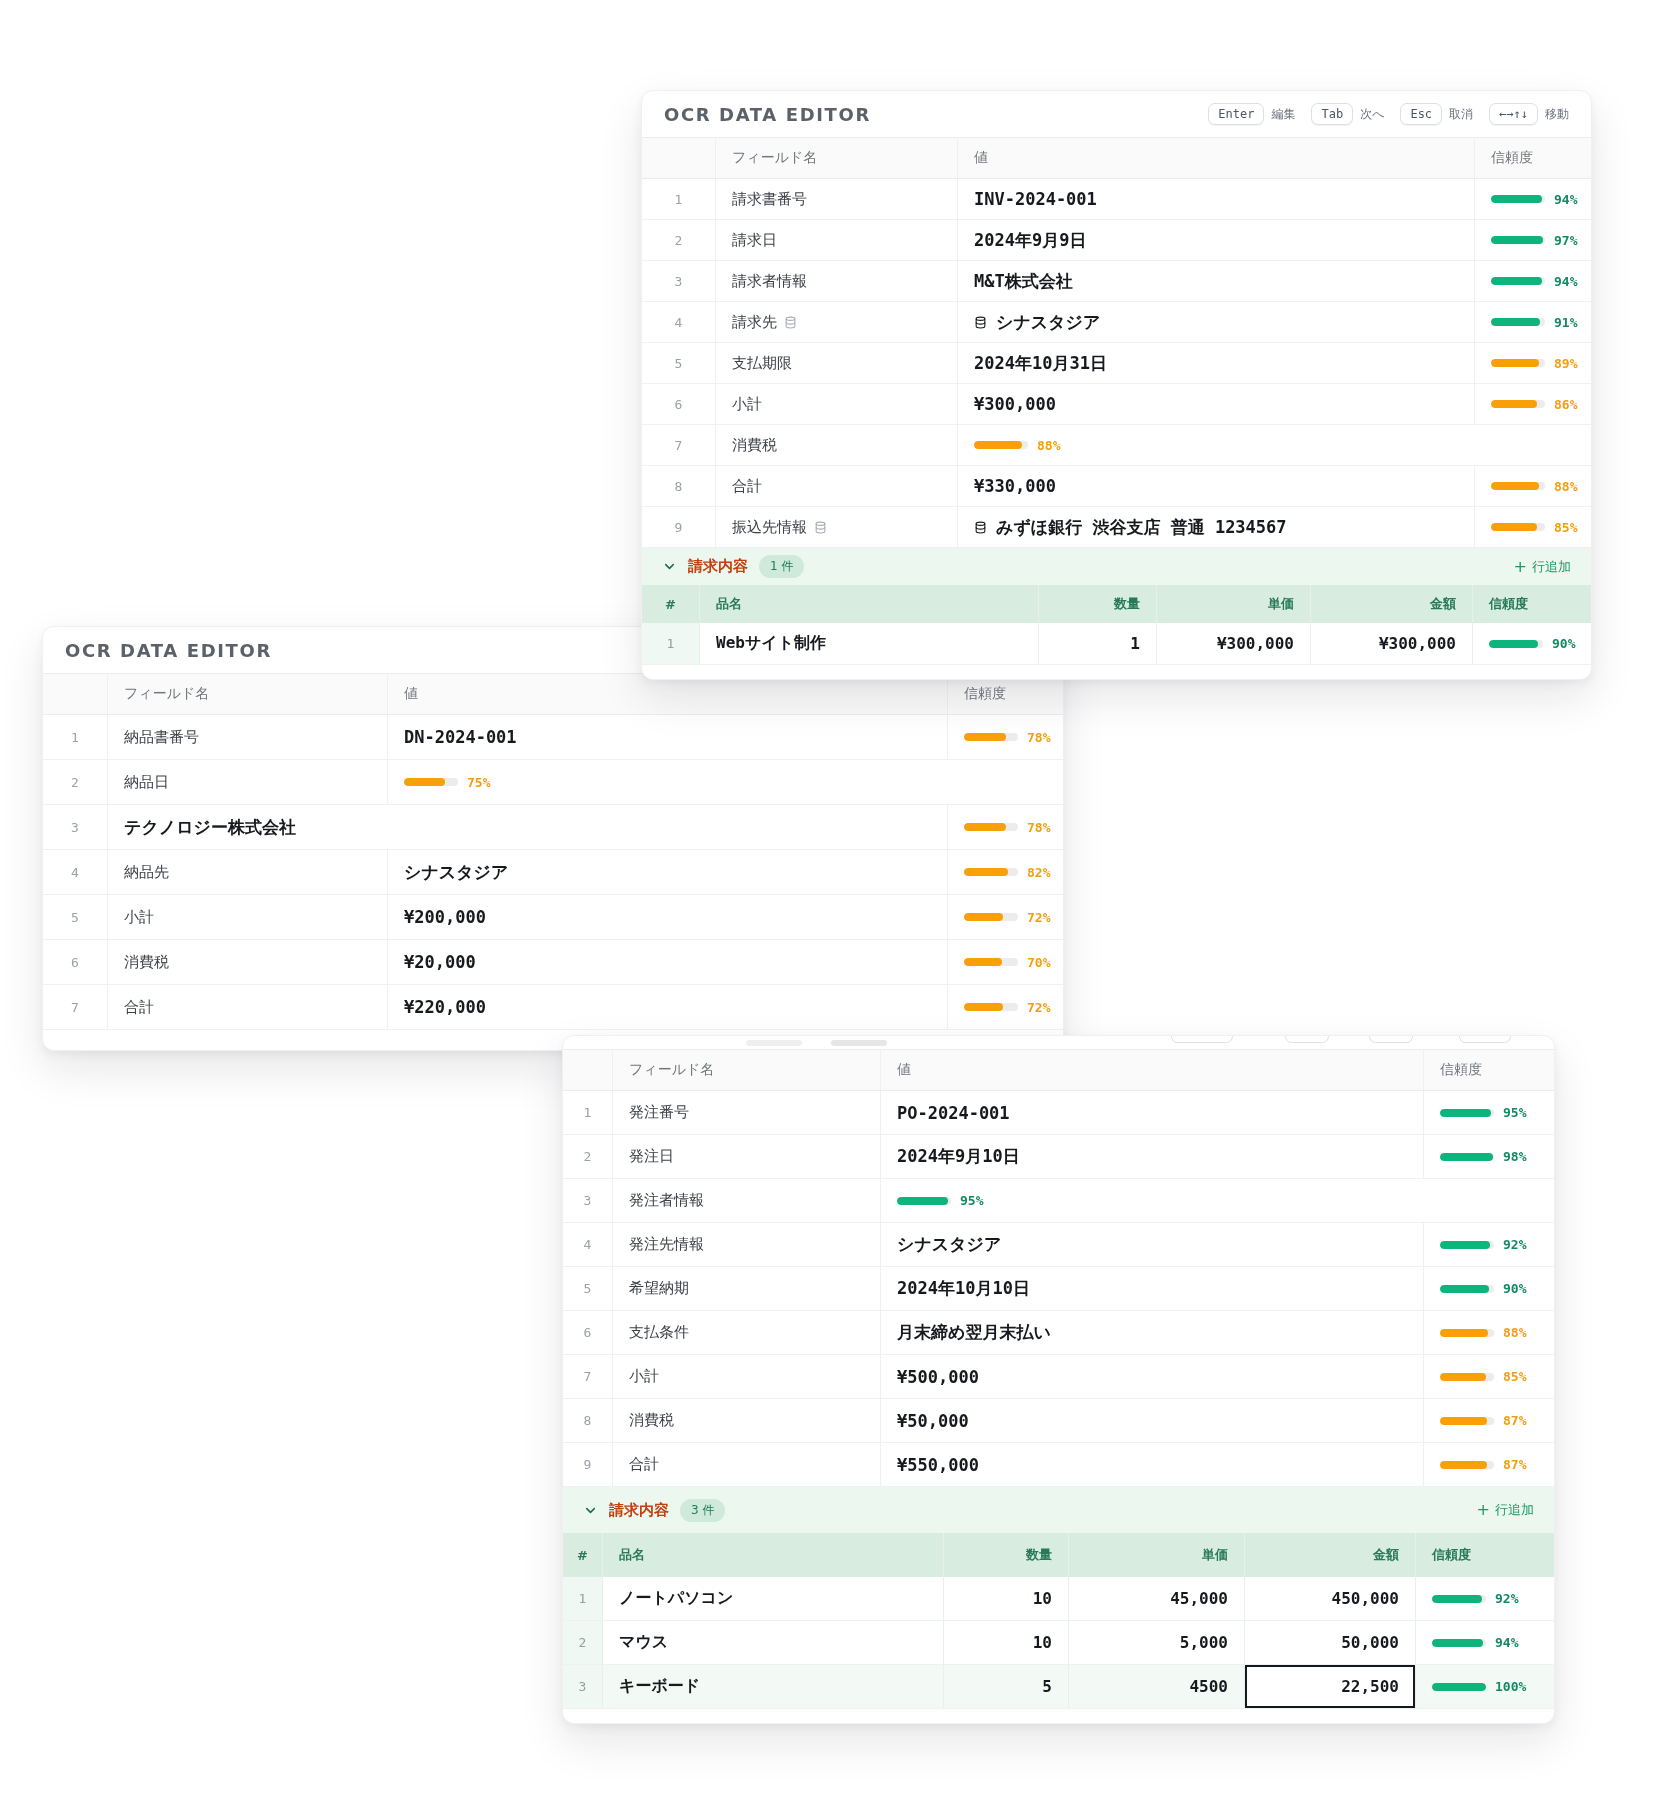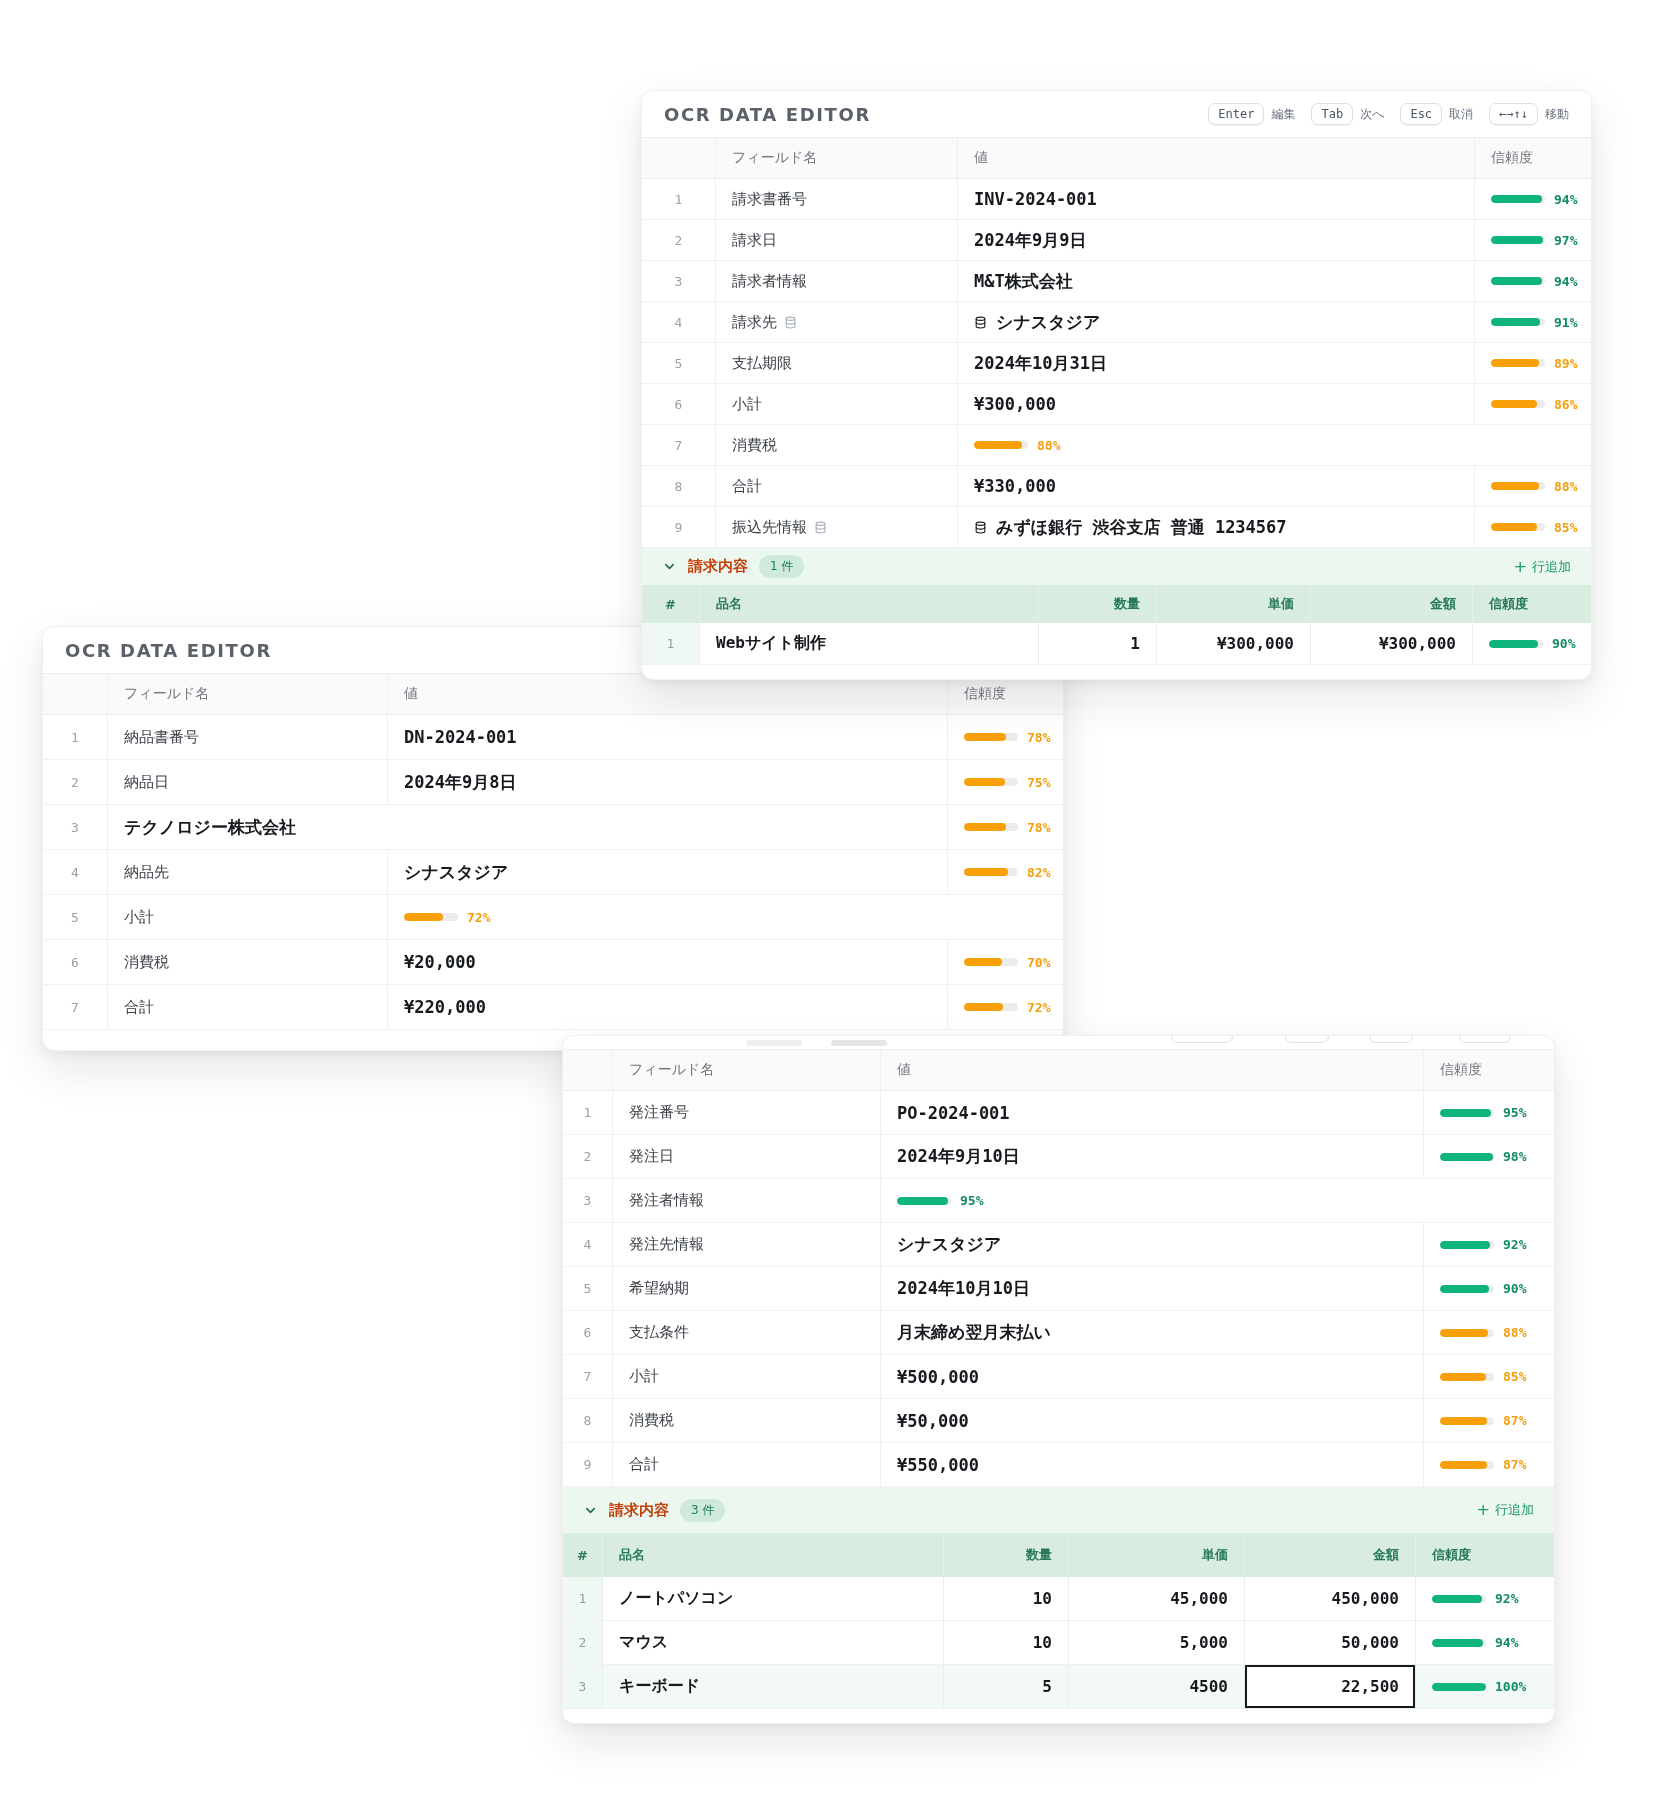--- a/index.html
+++ b/index.html
@@ -116,23 +116,20 @@
               <span class="fill" style="width:78%;background:#f9a008"></span>
             </span>
             <span class="pct" style="color:#f59e0b">78%</span>
           </div>
     </div>
     <div class="trow">
       <div class="cell col-num">2</div>
       <div class="cell col-field">
             <span>納品日</span>
           </div>
-      <div class="cell col-value">
-            <span>2024年9月8日</span>
-          </div>
       <div class="cell col-conf">
             <span class="bar">
               <span class="fill" style="width:75%;background:#f9a008"></span>
             </span>
             <span class="pct" style="color:#f59e0b">75%</span>
           </div>
     </div>
     <div class="trow">
       <div class="cell col-num">3</div>
       <div class="cell col-value">
@@ -157,20 +154,23 @@
             <span class="bar">
               <span class="fill" style="width:82%;background:#f9a008"></span>
             </span>
             <span class="pct" style="color:#f59e0b">82%</span>
           </div>
     </div>
     <div class="trow">
       <div class="cell col-num">5</div>
       <div class="cell col-field">
             <span>小計</span>
+          </div>
+      <div class="cell col-value">
+            <span>¥200,000</span>
           </div>
       <div class="cell col-conf">
             <span class="bar">
               <span class="fill" style="width:72%;background:#f9a008"></span>
             </span>
             <span class="pct" style="color:#f59e0b">72%</span>
           </div>
     </div>
     <div class="trow">
       <div class="cell col-num">6</div>

